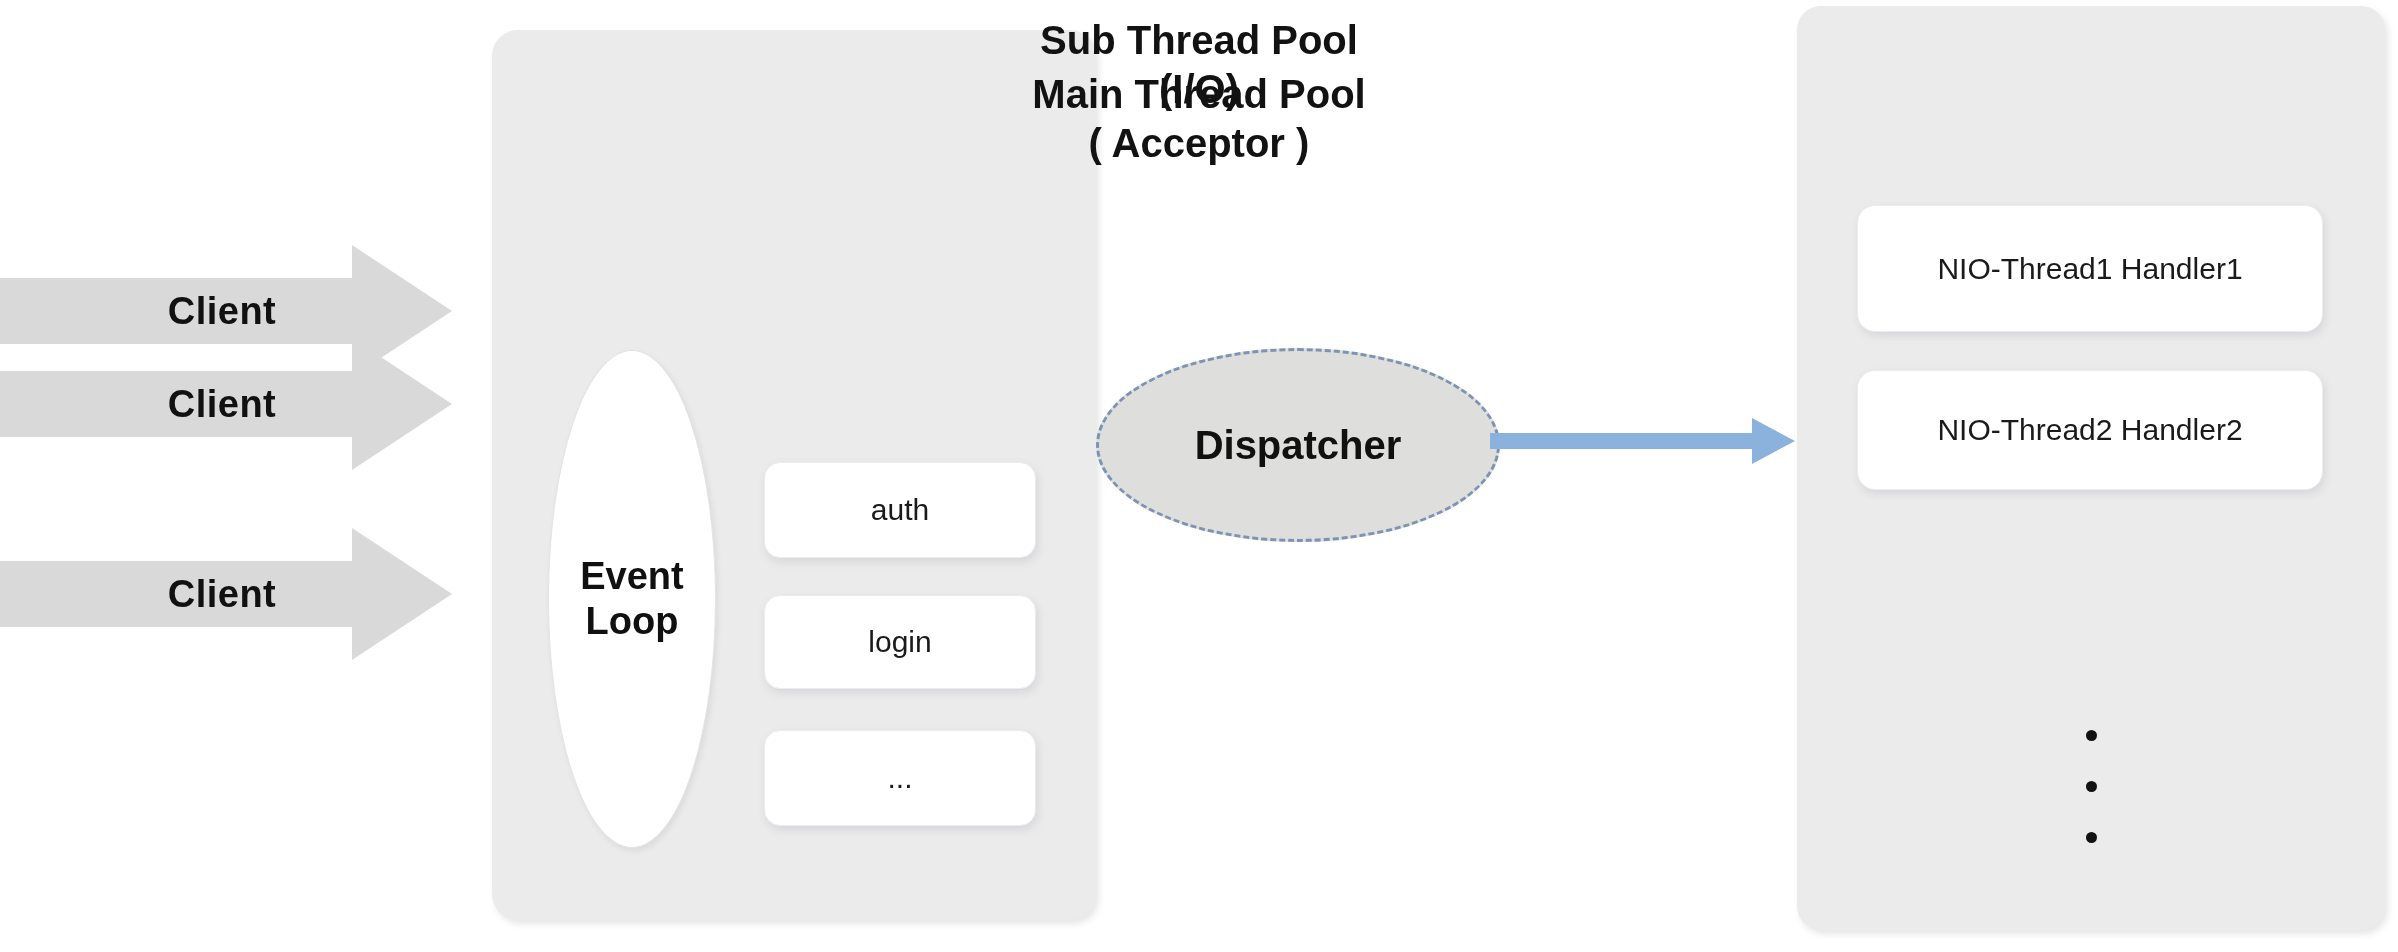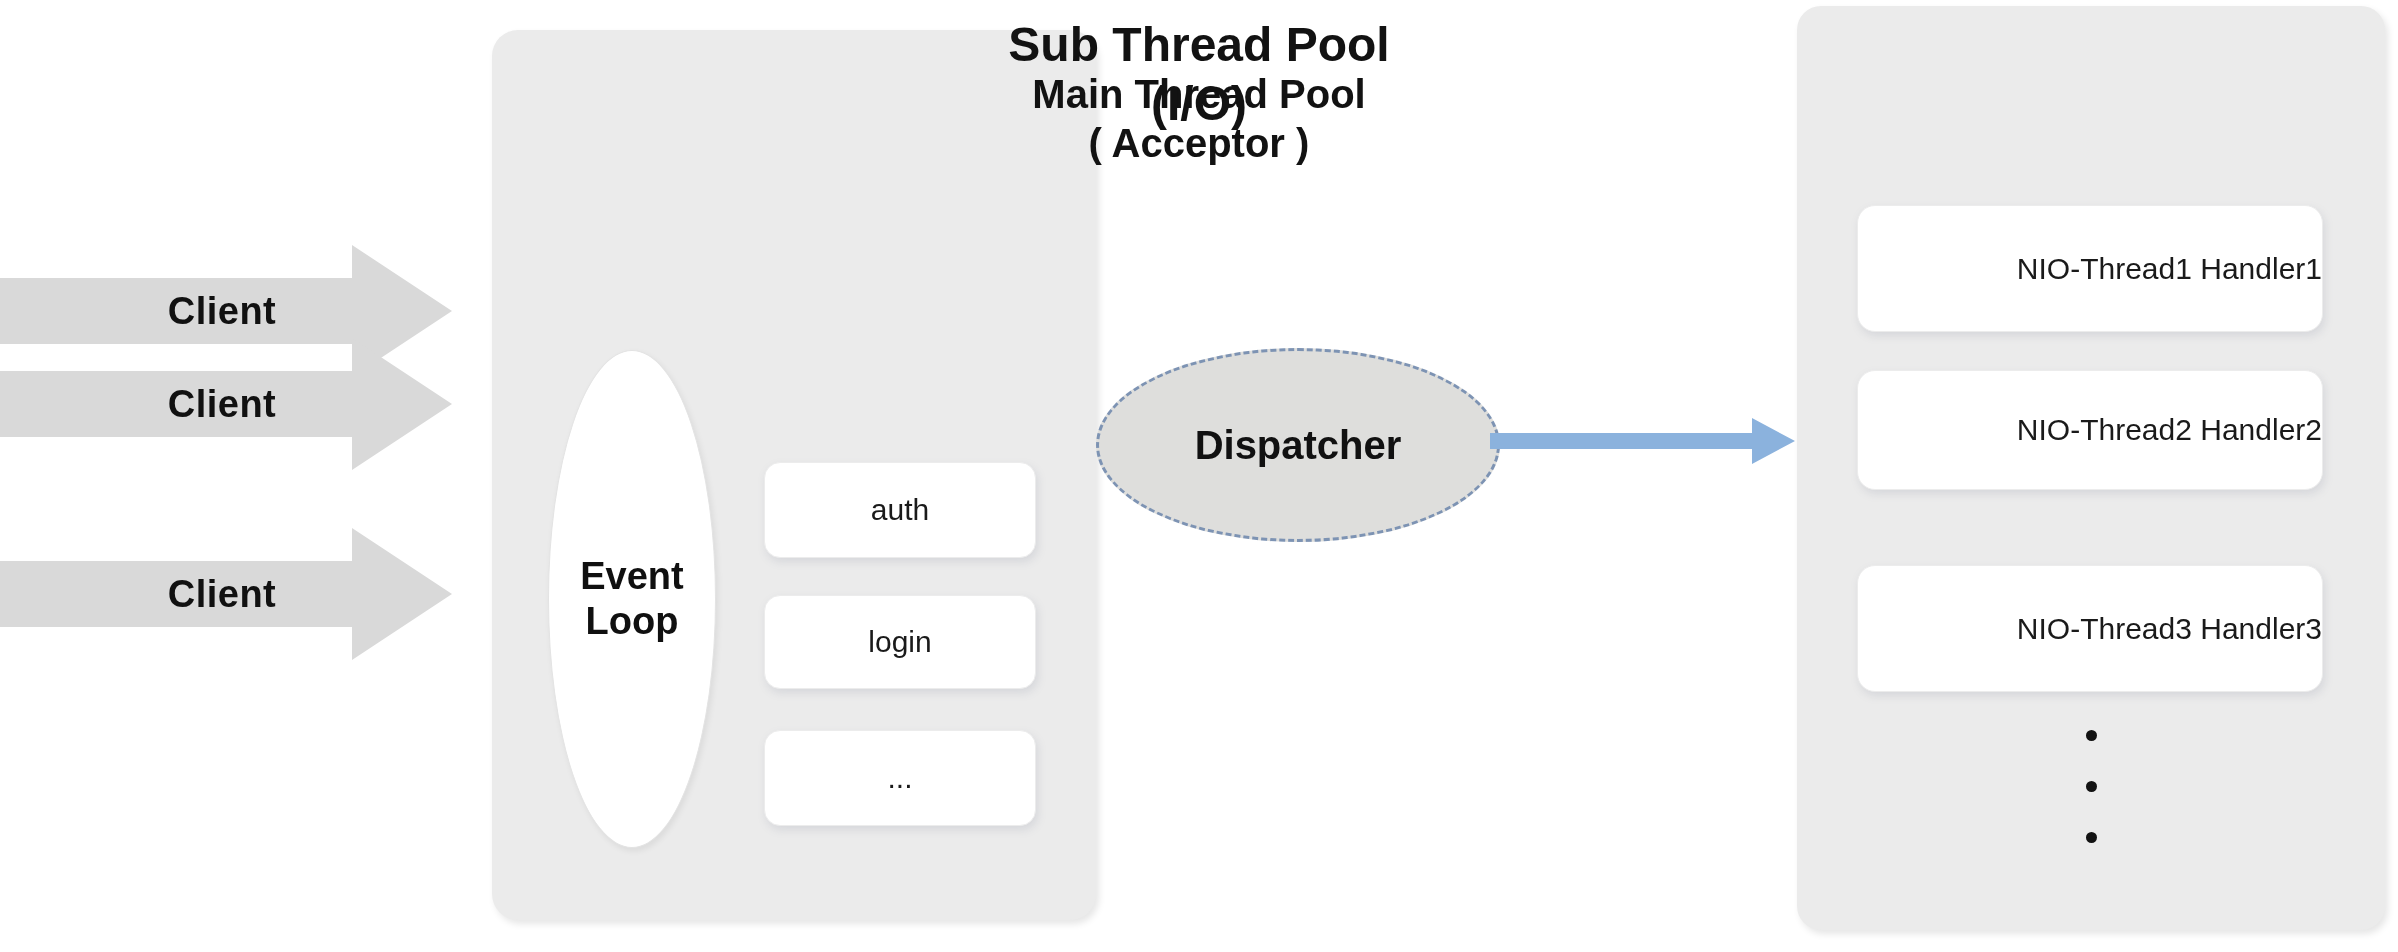--- a/index.html
+++ b/index.html
@@ -148,35 +148,35 @@
     background: #ebebeb;
     border-radius: 24px;
     box-shadow: 3px 4px 7px rgba(0,0,0,0.10);
   }
   #sub-pool-title {
     position: absolute;
     left: 0;
     top: 16px;
     width: 100%;
     text-align: center;
-    font-size: 48px;
+    font-size: 40px;
     font-weight: bold;
     color: #121212;
     line-height: 1.22;
   }
   .nio-box {
     position: absolute;
     left: 1857px;
     width: 464px;
     background: #ffffff;
     border: 1px solid #ececec;
     border-radius: 18px;
     display: flex;
     align-items: center;
-    justify-content: flex-end;
+    justify-content: center;
     font-size: 30px;
     color: #1a1a1a;
     box-shadow: 2px 4px 9px rgba(120,130,150,0.18);
   }
   #vertical-dots {
     position: absolute;
     left: 1797px;
     top: 730px;
     width: 588px;
     display: flex;
@@ -253,23 +253,20 @@
     <span>Sub Thread Pool</span><br>
     <span>(I/O)</span>
   </div>
 
   <div class="nio-box" id="nio-0" style="top: 205px; height: 125px;">
     <span>NIO-Thread1  Handler1</span>
   </div>
   <div class="nio-box" id="nio-1" style="top: 370px; height: 118px;">
     <span>NIO-Thread2  Handler2</span>
   </div>
-  <div class="nio-box" id="nio-2" style="top: 565px; height: 125px;">
-    <span>NIO-Thread3  Handler3</span>
-  </div>
 
   <div id="vertical-dots">
     <span class="dot"></span>
     <span class="dot"></span>
     <span class="dot"></span>
   </div>
 
 </div>
 
 </body></html>

